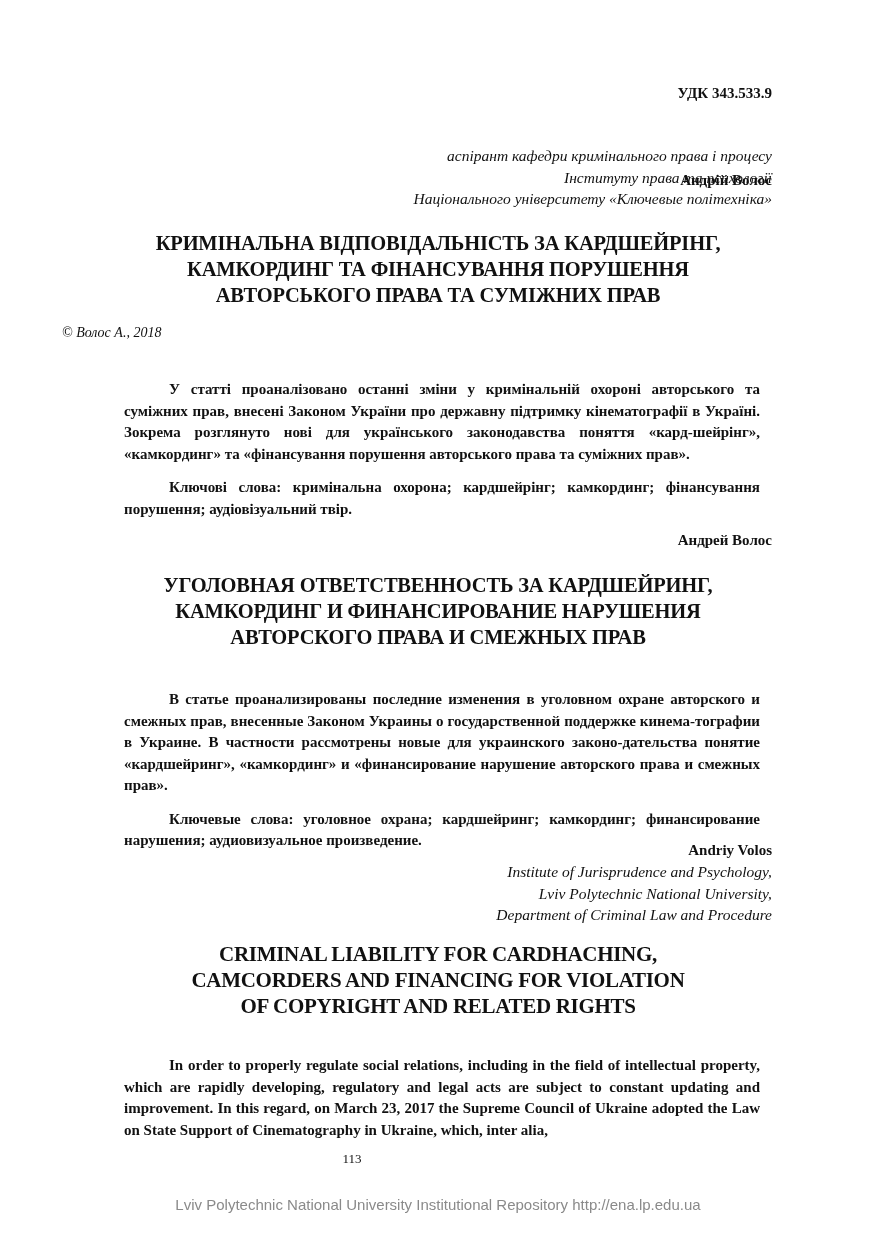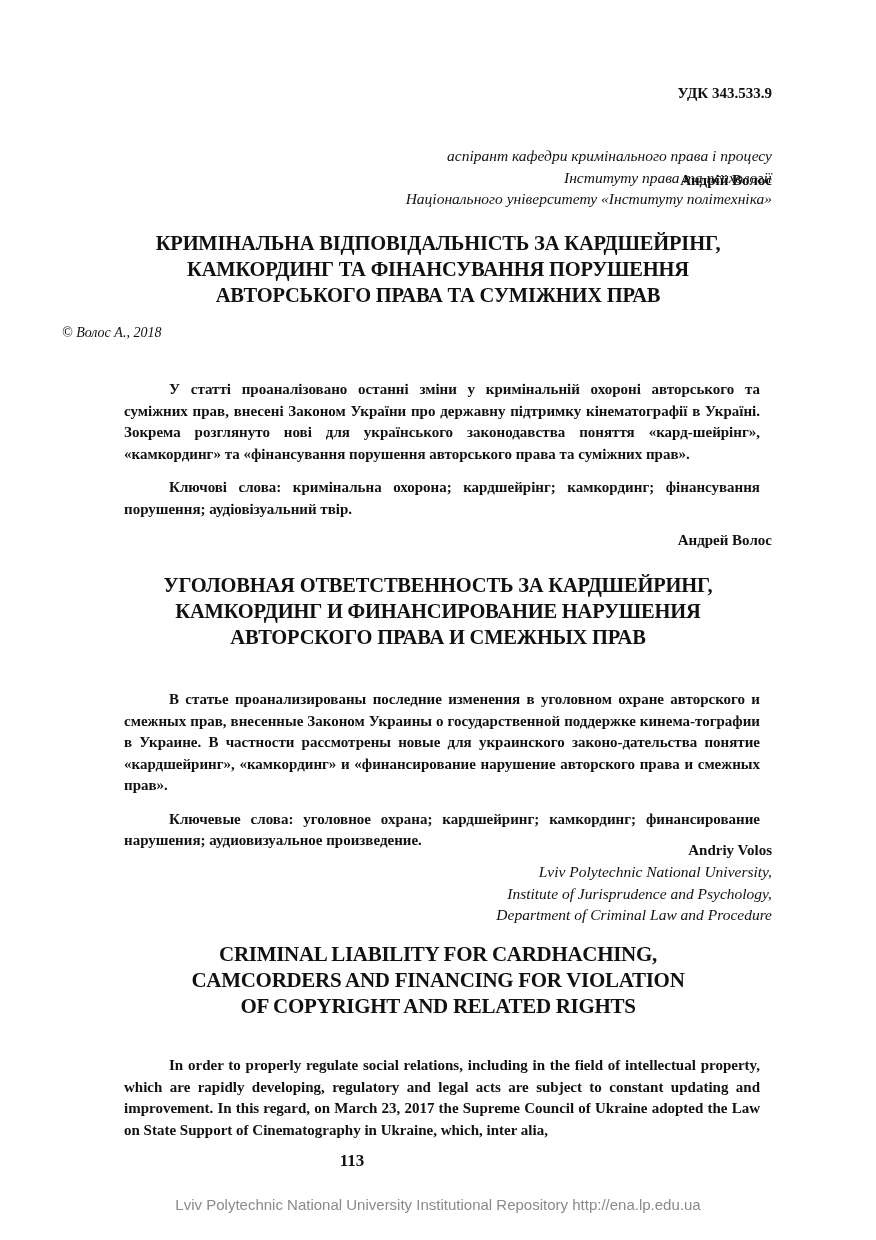--- a/index.html
+++ b/index.html
@@ -10,34 +10,34 @@
   .udk { top: 85px; font-size: 15px; font-weight: bold; }
   .author { font-size: 15px; font-weight: bold; }
   .affil { font-size: 15.5px; line-height: 21.5px; font-style: italic; }
   .title { left: 60px; width: 756px; text-align: center; font-size: 20.5px;
            font-weight: bold; line-height: 26px; letter-spacing: -0.2px; }
   .title-en { font-size: 21px; letter-spacing: -0.3px; }
   .copyright { left: 62px; top: 325px; font-size: 14px; font-style: italic; }
   .abstract { left: 112px; width: 660px; font-size: 15px; font-weight: bold;
               line-height: 21.5px; text-align: justify; }
   .abstract p { margin: 12px; text-indent: 45px; }
-  .page-num { left: 0; width: 704px; top: 1151px; text-align: center; font-size: 17px; font-weight: bold; }
+  .page-num { left: 0; width: 704px; top: 1151px; text-align: center; font-size: 13px; }
   .footer { left: 0; width: 876px; top: 1196px; text-align: center;
             font-family: "Liberation Sans", "DejaVu Sans", sans-serif; font-size: 15px; color: #8a8a8a; }
 </style>
 </head>
 <body>
 
 <div class="abs right udk">УДК 343.533.9</div>
 
 <div class="abs right author" style="top:142px;margin-top:30px;">Андрій Волос</div>
 <div class="abs right affil" style="top:145px;">
   <div>аспірант кафедри кримінального права і процесу</div>
   <div>Інституту права та психології</div>
-  <div>Національного університету «Інституту політехніка»</div>
+  <div>Національного університету «Ключевые політехніка»</div>
 </div>
 
 <div class="abs title" style="top:230px;">
   <div>КРИМІНАЛЬНА ВІДПОВІДАЛЬНІСТЬ ЗА КАРДШЕЙРІНГ,</div>
   <div>КАМКОРДИНГ ТА ФІНАНСУВАННЯ ПОРУШЕННЯ</div>
   <div>АВТОРСЬКОГО ПРАВА ТА СУМІЖНИХ ПРАВ</div>
 </div>
 
 <div class="abs copyright">© Волос А., 2018</div>
 
@@ -54,22 +54,22 @@
   <div>АВТОРСКОГО ПРАВА И СМЕЖНЫХ ПРАВ</div>
 </div>
 
 <div class="abs abstract" style="top:677px;">
   <p>В статье проанализированы последние изменения в уголовном охране авторского и смежных прав, внесенные Законом Украины о государственной поддержке кинема-тографии в Украине. В частности рассмотрены новые для украинского законо-дательства понятие «кардшейринг», «камкординг» и «финансирование нарушение авторского права и смежных прав».</p>
   <p>Ключевые слова: уголовное охрана; кардшейринг; камкординг; финансирование нарушения; аудиовизуальное произведение.</p>
 </div>
 
 <div class="abs right author" style="top:842px;margin-left:15px;">Andriy Volos</div>
 <div class="abs right affil" style="top:861px;">
+  <div>Institute of Jurisprudence and Psychology,</div>
   <div>Lviv Polytechnic National University,</div>
-  <div>Institute of Jurisprudence and Psychology,</div>
   <div>Department of Criminal Law and Procedure</div>
 </div>
 
 <div class="abs title title-en" style="top:941px;">
   <div>CRIMINAL LIABILITY FOR CARDHACHING,</div>
   <div>CAMCORDERS AND FINANCING FOR VIOLATION</div>
   <div>OF COPYRIGHT AND RELATED RIGHTS</div>
 </div>
 
 <div class="abs abstract" style="top:1043px;">

